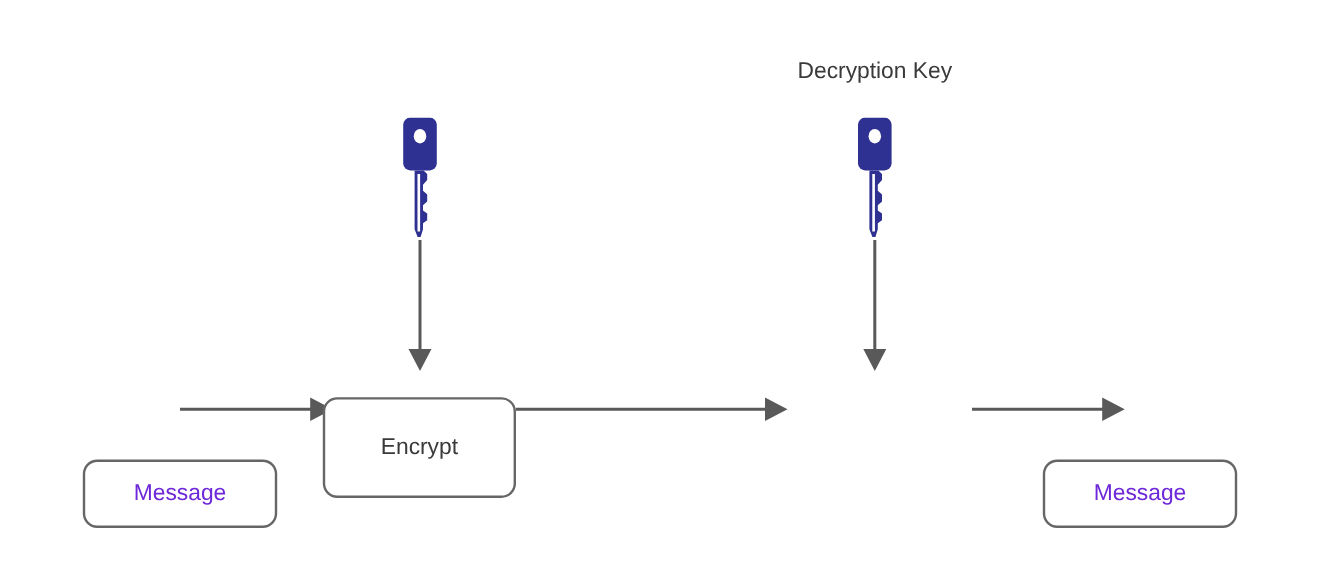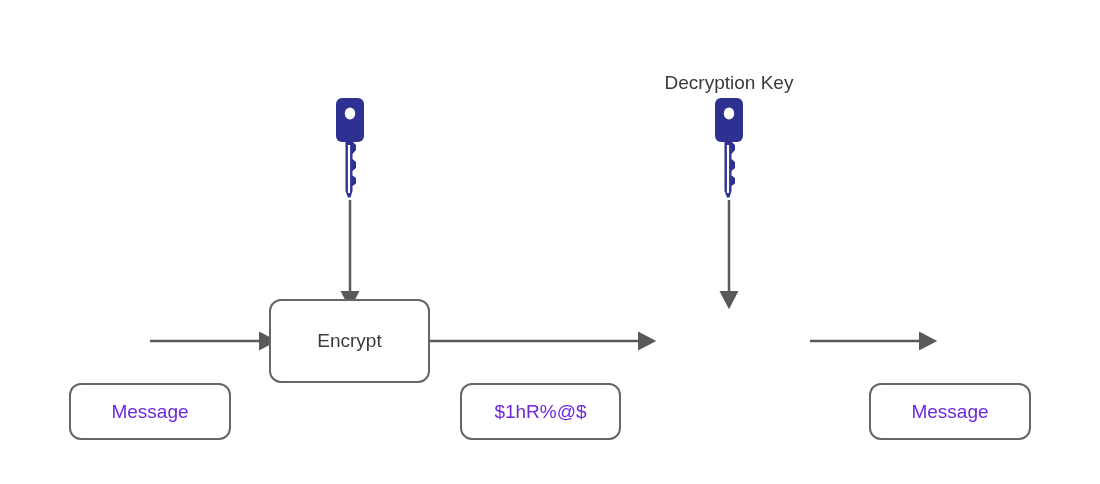--- a/index.html
+++ b/index.html
@@ -31,20 +31,21 @@
     position: absolute;
     border: 2.5px solid #666666;
     border-radius: 12px;
     background: #ffffff;
     box-sizing: border-box;
     display: flex;
     align-items: center;
     justify-content: center;
     font-size: 19px;
     color: #3a3a3a;
+    margin-top: 32px;
   }
   .data-box {
     position: absolute;
     border: 2.5px solid #666666;
     border-radius: 12px;
     background: #ffffff;
     box-sizing: border-box;
     display: flex;
     align-items: center;
     justify-content: center;
@@ -117,21 +118,21 @@
                L25.5,56
                L29,52
                L29,47
                L26,44
                Z" fill="#2E3192"></path>
 
       <line x1="22" y1="47" x2="22" y2="95" stroke="#ffffff" stroke-width="2.2"></line>
     </svg>
   </div>
 
-  <div class="key-label" style="left:729px; top:72px;">Decryption Key</div>
+  <div class="key-label" style="left:729px; top:49px;">Decryption Key</div>
 
   <div class="key-icon" style="left:729px; top:98px;">
     <svg width="46" height="104" viewBox="0 0 46 104">
       <rect x="9" y="0" width="28" height="44" rx="6" ry="6" fill="#2E3192"></rect>
       <ellipse cx="23" cy="15.5" rx="5.2" ry="6" fill="#ffffff"></ellipse>
       <path d="M18.5,44
                L18.5,93
                L21,99.5
                L23.5,99.5
                L25.5,93
@@ -154,21 +155,18 @@
 
   <div class="proc-box" style="left:269px; top:299px; width:161px; height:84px;">
     <span>Encrypt</span>
   </div>
 
 
   <div class="data-box" style="left:69px; top:383px; width:162px; height:57px;">
     <span>Message</span>
   </div>
 
-  <div class="data-box" style="left:460px; top:383px; width:161px; height:57px;">
-    <span>$1hR%@$</span>
-  </div>
 
   <div class="data-box" style="left:869px; top:383px; width:162px; height:57px;">
     <span>Message</span>
   </div>
 
 </div>
 
 </body></html>

